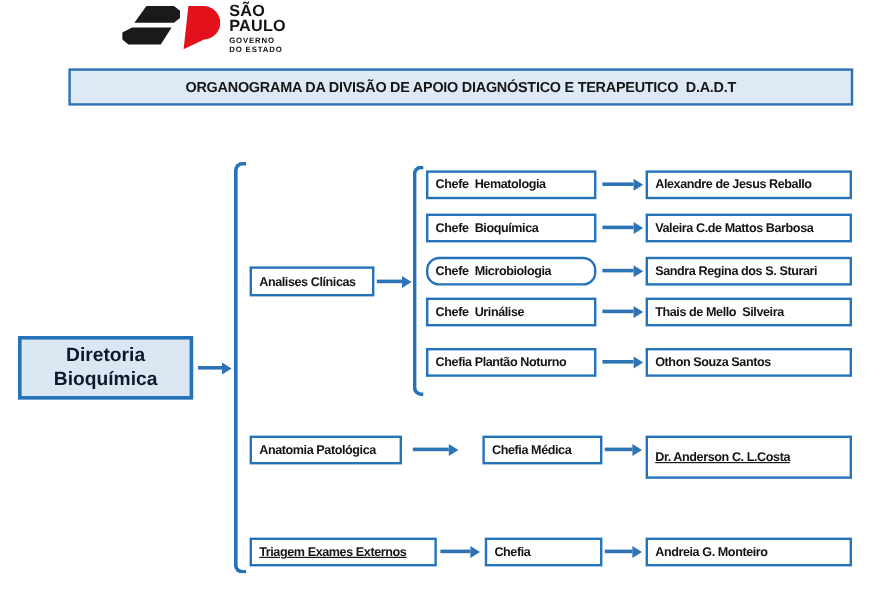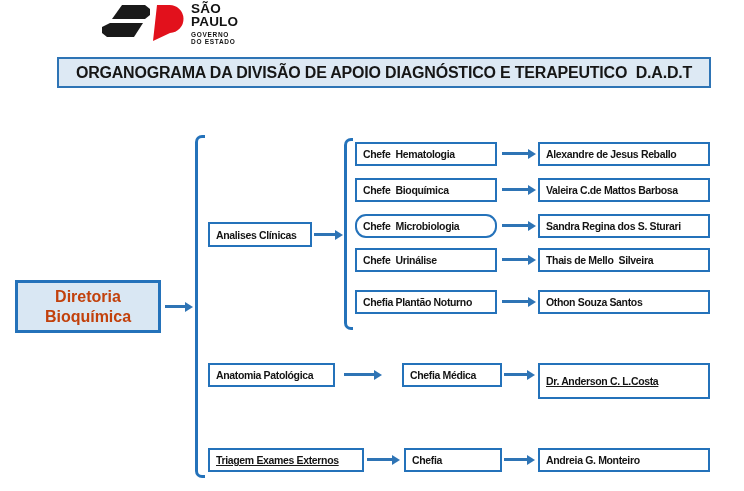--- a/index.html
+++ b/index.html
@@ -16,29 +16,29 @@
   .logo-name { font-weight:bold; font-size:13.5px; line-height:12.5px; letter-spacing:0.2px; color:#131313; }
   .logo-gov { font-weight:bold; font-size:6.5px; line-height:7px; letter-spacing:0.7px; color:#131313; }
   .logo-gov.first { margin-top:3px; }
 
   
   .title-bar {
     left:57px; top:57px; width:654px; height:31px;
     background:#dde9f4; border:2px solid #2e74b5;
     display:flex; align-items:center; justify-content:center;
   }
-  .title-bar .t { font-weight:bold; font-size:16px; letter-spacing:-0.2px; white-space:pre; color:#161616; }
+  .title-bar .t { font-weight:bold; font-size:12px; letter-spacing:-0.2px; white-space:pre; color:#161616; }
 
   
   .root-box {
     left:15px; top:280px; width:146px; height:53px;
     background:#d9e7f3; border:3px solid #2472ba;
     display:flex; flex-direction:column; align-items:center; justify-content:center;
   }
-  .root-box .r { font-weight:bold; font-size:16px; line-height:20px; color:#c2410c; }
+  .root-box .r { font-weight:bold; font-size:16px; line-height:20px; color:#0f172a; }
 
   
   .box {
     position:absolute; background:#ffffff; border:2px solid #2472ba;
     display:flex; align-items:center;
   }
   .box .lbl {
     font-weight:bold; font-size:10.5px; letter-spacing:-0.35px;
     white-space:pre; padding-left:6px; color:#141414;
   }

